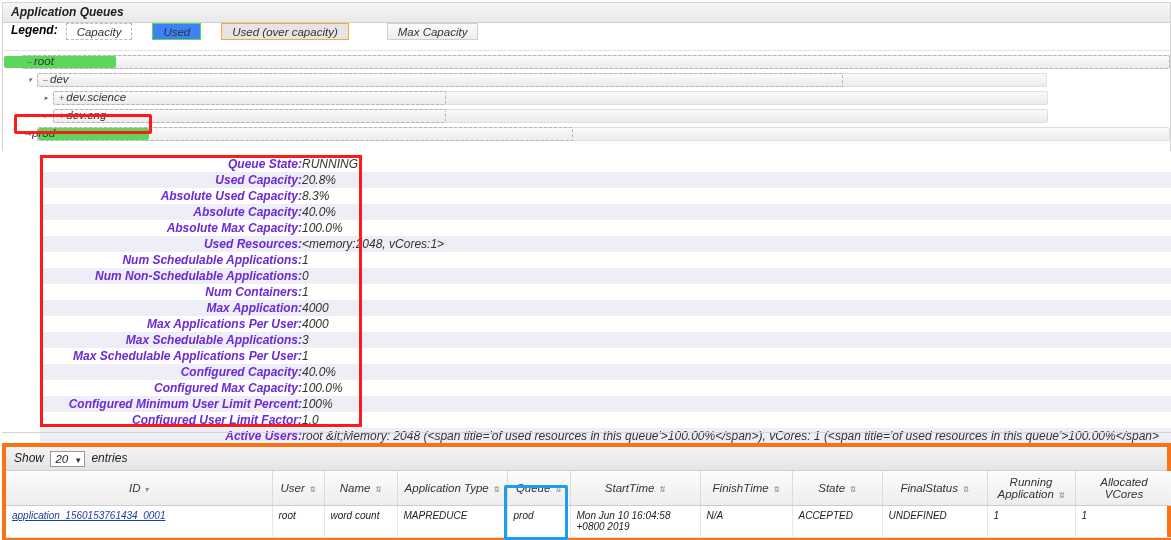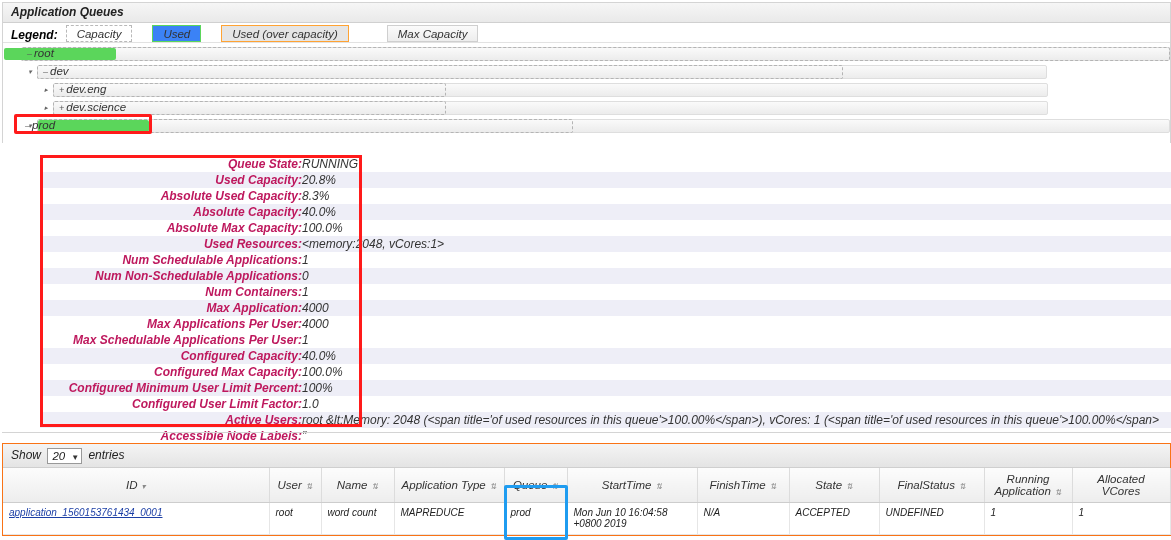--- a/index.html
+++ b/index.html
@@ -17,21 +17,21 @@
   
   .panel { position: absolute; left: 2px; top: 2px; width: 1169px; border: 1px solid #d4d4d4; border-bottom: none; background: #fff; }
   .panel-header {
     height: 20px; line-height: 19px;
     background: linear-gradient(#f6f6f6, #e9e9e9);
     border-bottom: 1px solid #d0d0d0;
     font-weight: bold; font-size: 12px;
     padding-left: 8px; color: #222;
   }
   .legend-bar {
-    height: 20px; display: flex; align-items: flex-end;
+    height: 28px; display: flex; align-items: flex-start;
     padding-left: 8px; gap: 0px;
     border-bottom: 1px solid #e2e2e2;
     background: #fff;
   }
   .legend-label { font-weight: bold; font-size: 12px; margin-right: 8px; }
   .lg {
     height: 17px; line-height: 16px; font-size: 11.5px;
     padding: 0 10px; text-align: center; color: #333;
     display: inline-block;
   }
@@ -70,30 +70,30 @@
     position: absolute; border: 3px solid #ff1a1a; border-radius: 2px;
     left: 14px; top: 114px; width: 138px; height: 20px; pointer-events: none;
   }
 
   
   .detail-wrap { position: absolute; left: 40px; top: 156px; width: 1131px; }
   table.detail { border-collapse: collapse; width: 100%; font-size: 12px; }
   table.detail td { padding: 1px 0; height: 16px; vertical-align: top; white-space: nowrap; }
   table.detail tr.odd { background: #ffffff; }
   table.detail tr.even { background: #eeeef7; }
-  td.dkey { width: 262px; text-align: right; font-weight: bold; color: #be185d; padding-right: 8px; }
+  td.dkey { width: 262px; text-align: right; font-weight: bold; color: #6d28d9; padding-right: 8px; }
   td.dval { color: #333; padding-left: 2px; }
   .detail-box {
     position: absolute; border: 3px solid #ff1a1a;
     left: 40px; top: 155px; width: 322px; height: 272px; pointer-events: none;
   }
   .panel-bottom-line { position: absolute; left: 2px; top: 432px; width: 1169px; border-bottom: 1px solid #d4d4d4; }
 
   
-  .apps-panel { position: absolute; left: 2px; top: 443px; width: 1169px; border: 1px solid #f97316; background: #fff; }
+  .apps-panel { position: absolute; left: 2px; top: 443px; width: 1169px; border: 4px solid #f97316; background: #fff; }
   .show-entries {
     height: 24px; line-height: 23px;
     background: linear-gradient(#f4f4f4,#e4e4e4);
     border-bottom: 1px solid #cfcfcf;
     padding-left: 8px; font-size: 12px; color: #222;
   }
   .select-box {
     display: inline-block; border: 1px solid #999; background: #fff;
     padding: 0 2px 0 4px; height: 16px; line-height: 15px; font-size: 11.5px;
     vertical-align: middle; margin: 0 3px;
@@ -155,30 +155,30 @@
         <span class="qlabel" style="left:38px;">
           <span class="nodeglyph">–</span><span>dev</span>
         </span>
       </div>
 
       <div class="qrow">
         <span class="toggle" style="left:38px;">▸</span>
         <span class="bar-outer" style="left:50px; width:995px;"></span>
         <span class="bar-cap" style="left:50px; width:393px;"></span>
         <span class="qlabel" style="left:54px;">
-          <span class="nodeglyph">+</span><span>dev.eng</span>
+          <span class="nodeglyph">+</span><span>dev.science</span>
         </span>
       </div>
 
       <div class="qrow">
         <span class="toggle" style="left:38px;">▸</span>
         <span class="bar-outer" style="left:50px; width:995px;"></span>
         <span class="bar-cap" style="left:50px; width:393px;"></span>
         <span class="qlabel" style="left:54px;">
-          <span class="nodeglyph">+</span><span>dev.science</span>
+          <span class="nodeglyph">+</span><span>dev.eng</span>
         </span>
       </div>
 
       <div class="qrow">
         <span class="toggle" style="left:22px;">▾</span>
         <span class="bar-outer" style="left:34px; width:1133px;"></span>
         <span class="bar-cap" style="left:34px; width:536px;"></span>
         <span class="bar-used" style="left:35px; width:111px;"></span>
         <span class="qlabel" style="left:20px;">
           <span class="nodeglyph">–</span><span>prod</span>
@@ -228,20 +228,24 @@
             <td class="dkey">Num Containers:</td>
             <td class="dval">1</td>
           </tr>
         <tr class="even">
             <td class="dkey">Max Application:</td>
             <td class="dval">4000</td>
           </tr>
         <tr class="odd">
             <td class="dkey">Max Applications Per User:</td>
             <td class="dval">4000</td>
+          </tr>
+        <tr class="even">
+            <td class="dkey">Max Schedulable Applications:</td>
+            <td class="dval">3</td>
           </tr>
         <tr class="odd">
             <td class="dkey">Max Schedulable Applications Per User:</td>
             <td class="dval">1</td>
           </tr>
         <tr class="even">
             <td class="dkey">Configured Capacity:</td>
             <td class="dval">40.0%</td>
           </tr>
         <tr class="odd">

